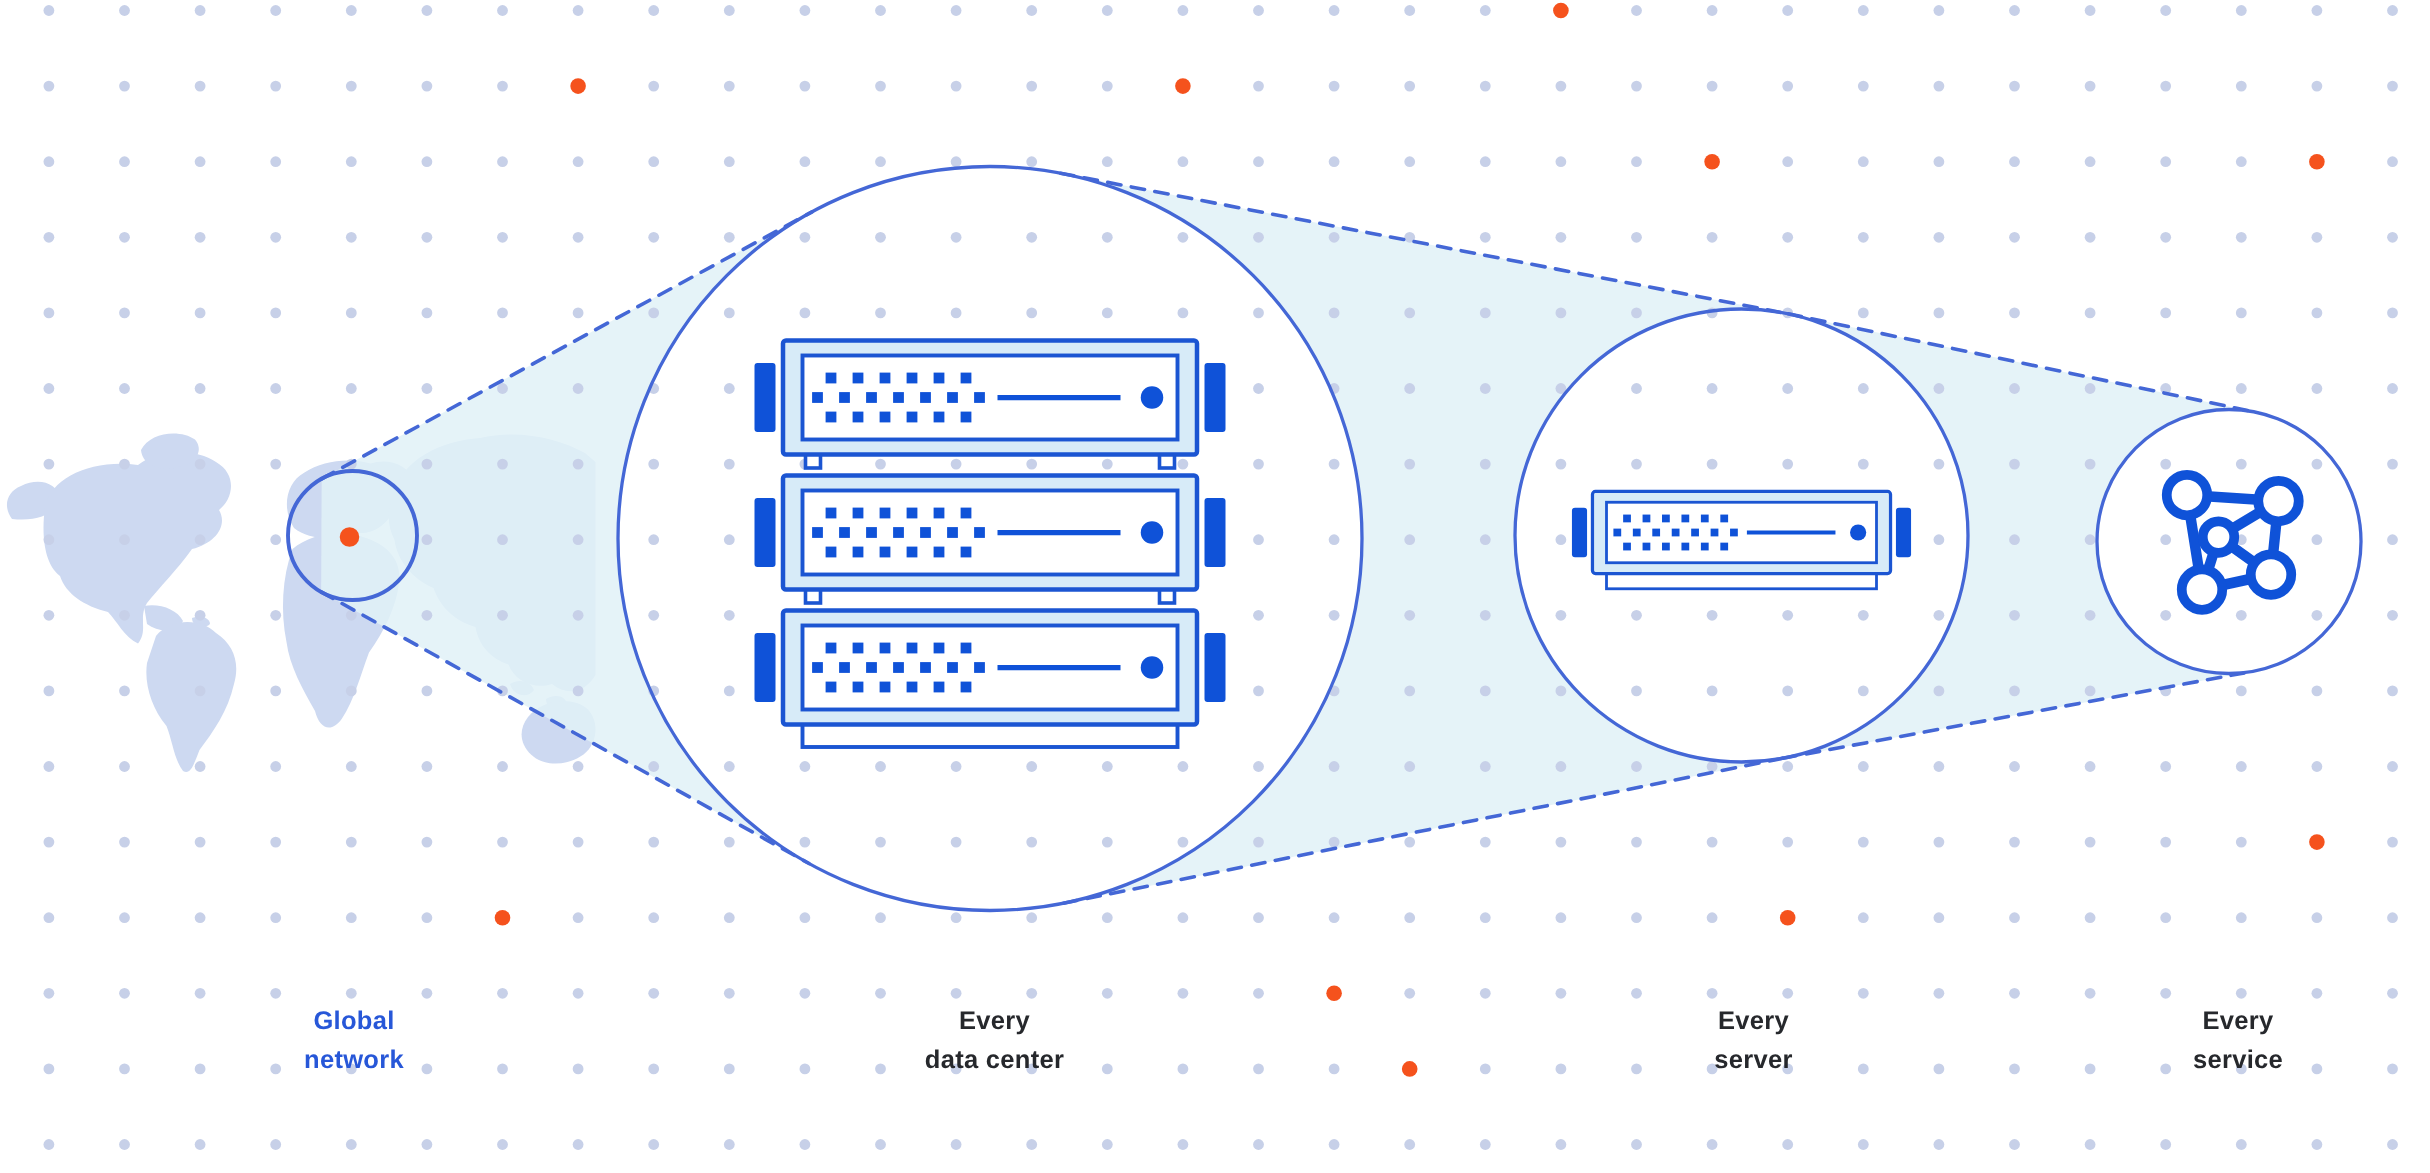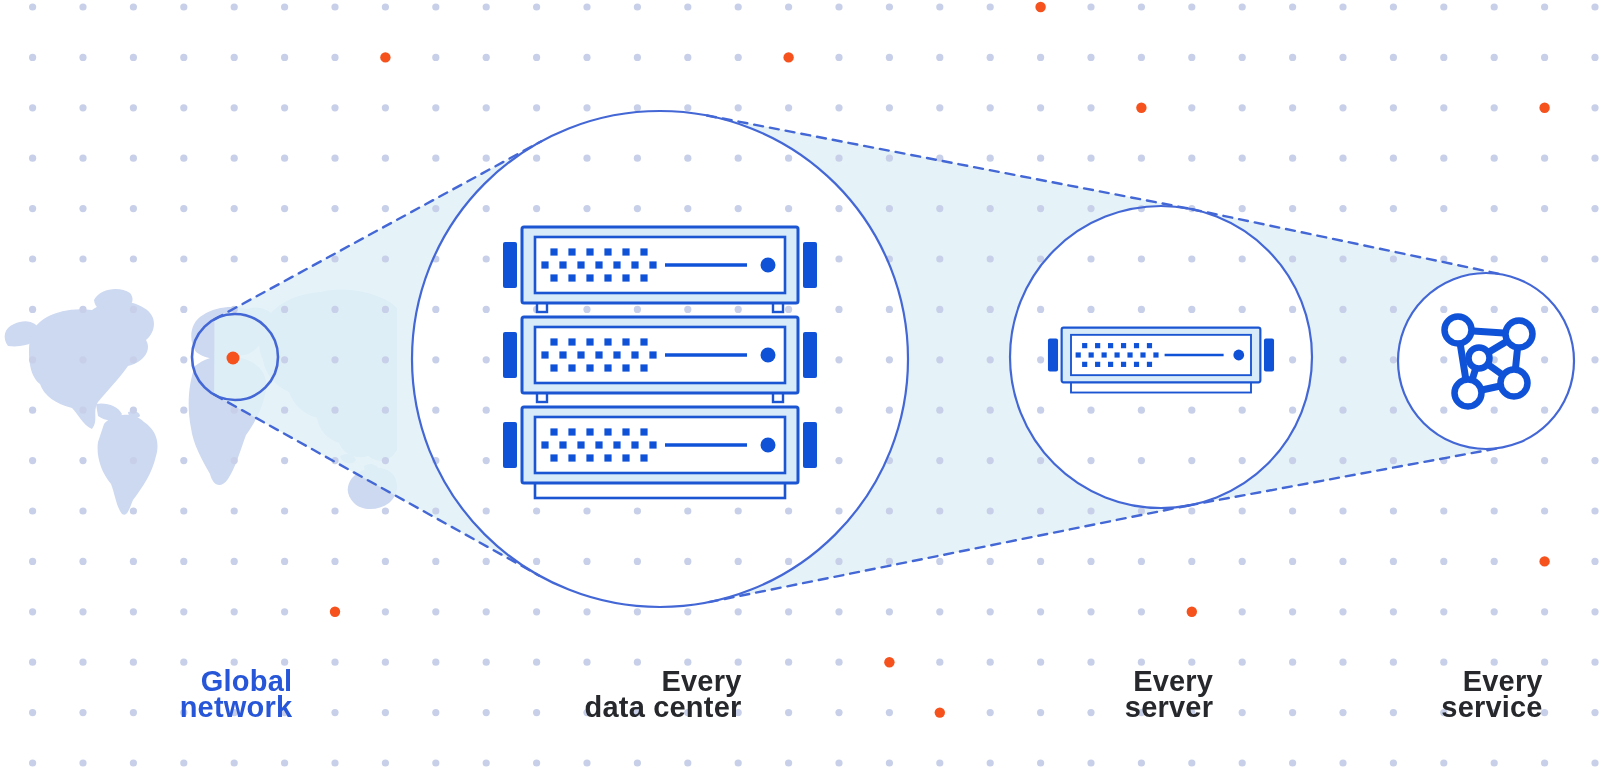--- a/index.html
+++ b/index.html
@@ -3,21 +3,21 @@
 <meta charset="utf-8">
 <style>
   html,body{margin:0;padding:0;background:#ffffff;}
   .stage{
     position:relative;width:1620px;height:782px;overflow:hidden;
     background:#ffffff;font-family:"Liberation Sans",sans-serif;
   }
   .stage svg{position:absolute;left:0;top:0;}
   .stage-label{
     position:absolute;top:668px;transform:translateX(-50%);
-    font-size:29px;line-height:26px;font-weight:700;text-align:right;
+    font-size:17px;line-height:26px;font-weight:700;text-align:center;
     white-space:pre-line;letter-spacing:.2px;color:#26282c;
   }
   .stage-label.blue{color:#2757d8;}
 </style>
 </head>
 <body>
 
 <div class="stage">
   <svg id="scene" width="1620" height="782" viewBox="0 0 1620 782">
       <g>

